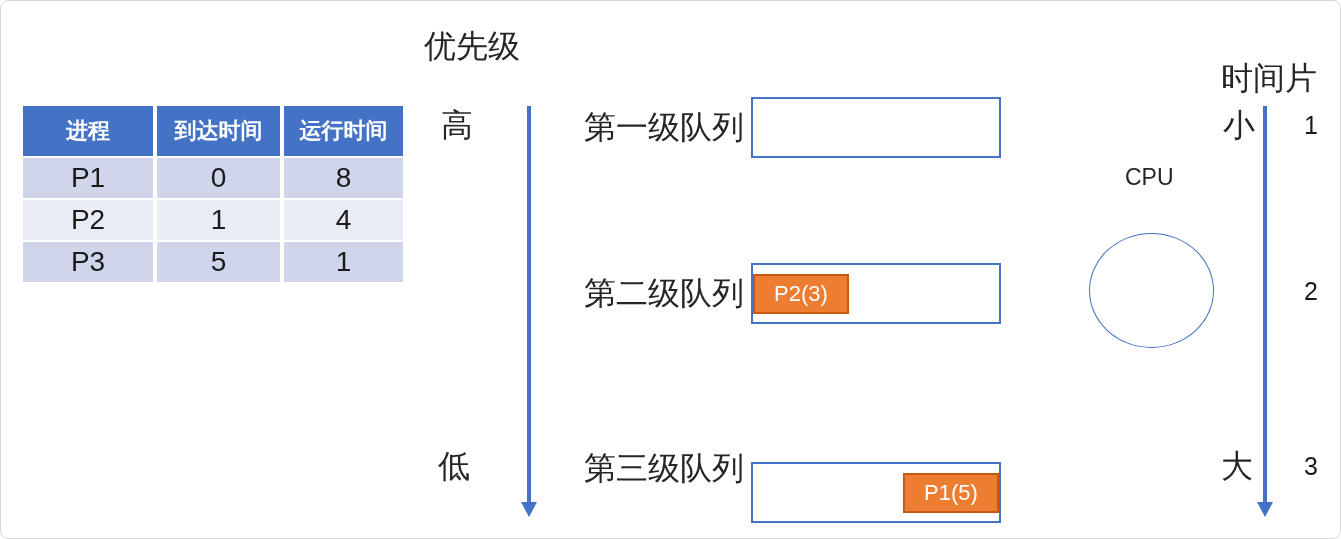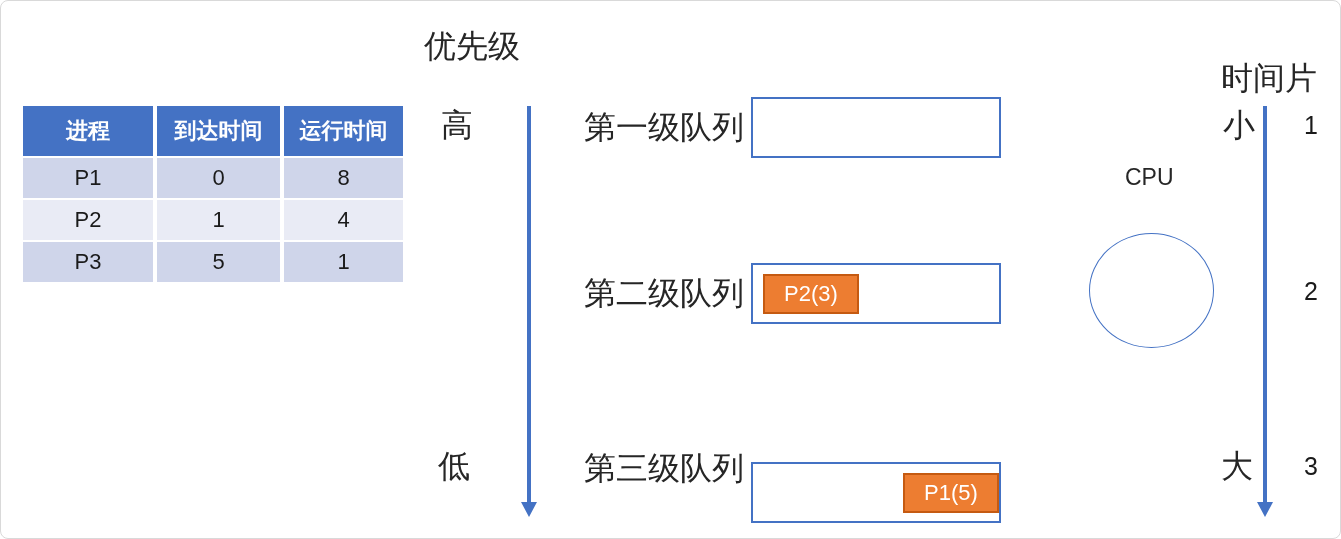--- a/index.html
+++ b/index.html
@@ -15,42 +15,42 @@
     display:grid;
     grid-template-columns:130px 123px 119px;
     grid-template-rows:50px 40px 40px 40px;
     gap:2px 4px;
   }
   .proc-table .hcell {
     background:#4472C4; color:#ffffff; font-weight:bold; font-size:22px;
     display:flex; align-items:center; justify-content:center;text-align:right;
   }
   .proc-table .cell {
-    font-size:22px; color:#1a1a1a;
+    font-size:28px; color:#1a1a1a;
     display:flex; align-items:center; justify-content:center;
   }
   .row-dark  { background:#CFD5EA; }
   .row-light { background:#E9EBF5; }
 
   
   .lbl { position:absolute; font-size:32px; line-height:28px; color:#262626; white-space:nowrap; }
 
   
   .v-line { position:absolute; width:4px; background:#4472C4; }
   .arrow-head {
     position:absolute; width:0; height:0;
     border-left:8px solid transparent; border-right:8px solid transparent;
     border-top:15px solid #4472C4;
   }
 
   
   .queue-box {
     position:absolute; left:750px; width:250px; height:61px;
     border:2px solid #4472C4; background:#ffffff; box-sizing:border-box;
-    display:flex; align-items:center; padding-left:10px;
+    display:flex; align-items:center; padding-left:0;
   }
   .proc-block {
     width:96px; height:40px; box-sizing:border-box;
     background:#ED7D31; border:2px solid #C55A11;
     color:#ffffff; font-size:22px;
     display:flex; align-items:center; justify-content:center;
   }
 
   
   .cpu-circle {

